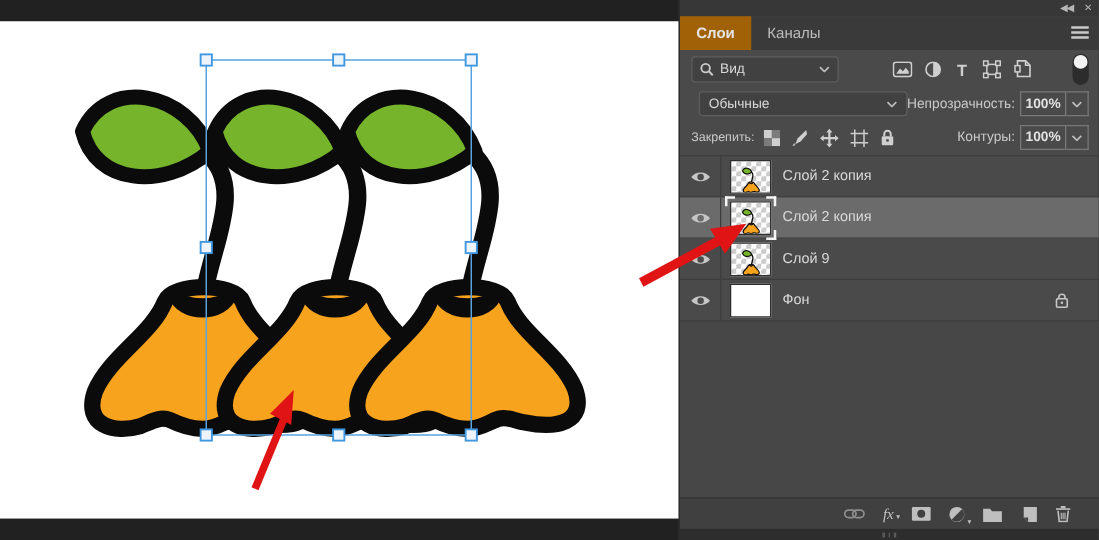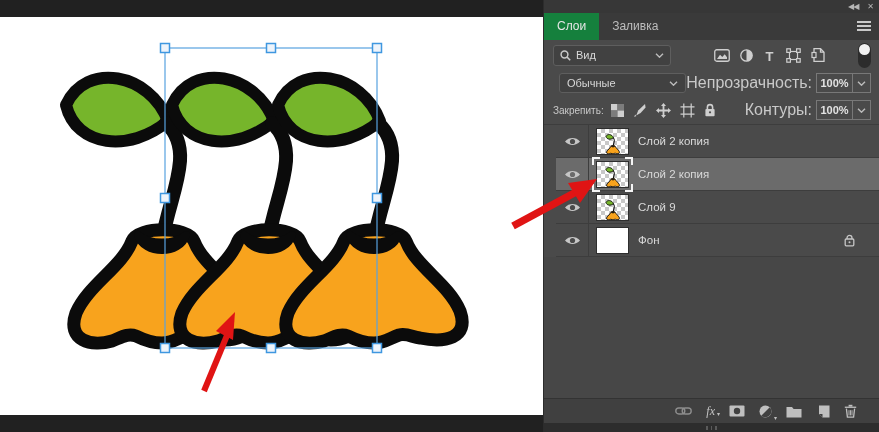--- a/index.html
+++ b/index.html
@@ -15,51 +15,51 @@
   .canvas-white svg { display:block; }
 
   
   .panel { position:absolute; left:543px; top:0; width:336px; height:432px; background:#4a4a4a;
            border-left:1px solid #2c2c2c; display:flex; flex-direction:column; color:#d4d4d4; }
   .panel-titlebar { height:13px; background:#373737; display:flex; justify-content:flex-end; align-items:center;
                     gap:9px; padding-right:6px; flex:0 0 auto; }
   .titlebar-btn { color:#b5b5b5; font-size:8px; line-height:8px; cursor:default; letter-spacing:-1px; }
   .tabbar { height:27px; background:#3a3a3a; display:flex; align-items:stretch; position:relative; flex:0 0 auto; }
   .tab { padding:0 13px; font-size:12px; line-height:27px; color:#bdbdbd; }
-  .tab.active { background:#15803d; color:#e6e6e6; }
+  .tab.active { background:#a16207; color:#e6e6e6;font-weight:bold; }
   .hamburger { position:absolute; right:8px; top:8px; width:14px; }
   .hamburger span { display:block; height:2px; background:#c9c9c9; margin-bottom:2px; }
 
   .row { display:flex; align-items:center; flex:0 0 auto;justify-content:center; }
   .search-row { height:30px; padding:0 8px 0 9px; }
   .combo { height:21px; width:118px; background:#414141; border:1px solid #5e5e5e; border-radius:3px;
            display:flex; align-items:center; padding:0 6px; }
   .combo .lbl { font-size:11px; color:#d8d8d8; margin-left:5px; flex:1; }
   .filter-icons { display:flex; gap:10px; margin-left:43px; align-items:center; }
   .filter-icons > * { display:flex; }
   .toggle { margin-left:auto; width:13px; height:25px; background:#2c2c2c; border-radius:7px; position:relative; }
   .toggle .ball { position:absolute; left:1px; top:1px; width:11px; height:11px; border-radius:50%; background:#f2f2f2; }
 
   .blend-row { height:26px; padding:0 8px 0 15px; }
   .select { height:20px; width:182px; background:#414141; border:1px solid #5e5e5e; border-radius:3px;
             display:flex; align-items:center; padding:0 7px; }
   .select .lbl { font-size:11px; color:#d8d8d8; flex:1; }
-  .field-label { font-size:16px; color:#c9c9c9; margin-left:auto; }
+  .field-label { font-size:11px; color:#c9c9c9; margin-left:auto; }
   .value-ctl { display:flex; margin-left:4px;font-weight:bold; }
   .value-box { width:37px; height:20px; border:1px solid #787878; font-size:11px; color:#e2e2e2;
                display:flex; align-items:center; justify-content:center; }
   .value-chev { width:18px; height:20px; border:1px solid #787878; border-left:none;
                 display:flex; align-items:center; justify-content:center; }
 
   .lock-row { height:28px; padding:0 8px 0 9px; }
   .lock-icons { display:flex; gap:9px; margin-left:7px; align-items:center; }
   .lock-icons > * { display:flex; }
 
   .layers-list { flex:0 0 auto; border-top:1px solid #3d3d3d; }
-  .layer-row { height:33px; display:flex; align-items:center; border-bottom:1px solid #3d3d3d; position:relative;margin-left:12px; }
+  .layer-row { height:33px; display:flex; align-items:center; border-bottom:1px solid #3d3d3d; position:relative; }
   .layer-row.selected { background:#6b6b6b; }
   .eye-cell { width:33px; height:100%; display:flex; align-items:center; justify-content:center;
               border-right:1px solid #3d3d3d; flex:0 0 auto; }
   .layer-row .pupil { fill:#4a4a4a; }
   .layer-row.selected .pupil { fill:#6b6b6b; }
   .thumb-wrap { position:relative; margin-left:7px; flex:0 0 auto; width:33px; height:27px; }
   .thumb { width:33px; height:27px; border:1px solid #2e2e2e; position:relative; overflow:hidden;
            background-color:#fff;
            background-image:
              linear-gradient(45deg,#c8c8c8 25%,transparent 25%,transparent 75%,#c8c8c8 75%),
@@ -140,21 +140,21 @@
 
   <div class="panel">
 
     <div class="panel-titlebar">
       <span class="titlebar-btn">◀◀</span>
       <span class="titlebar-btn">✕</span>
     </div>
 
     <div class="tabbar">
       <div class="tab active">Слои</div>
-      <div class="tab">Заливка</div>
+      <div class="tab">Каналы</div>
       <div class="hamburger">
           <span></span>
           <span></span>
           <span></span>
         </div>
     </div>
 
     <div class="row search-row">
       <div class="combo">
         <svg width="11" height="11" viewBox="0 0 11 11">

